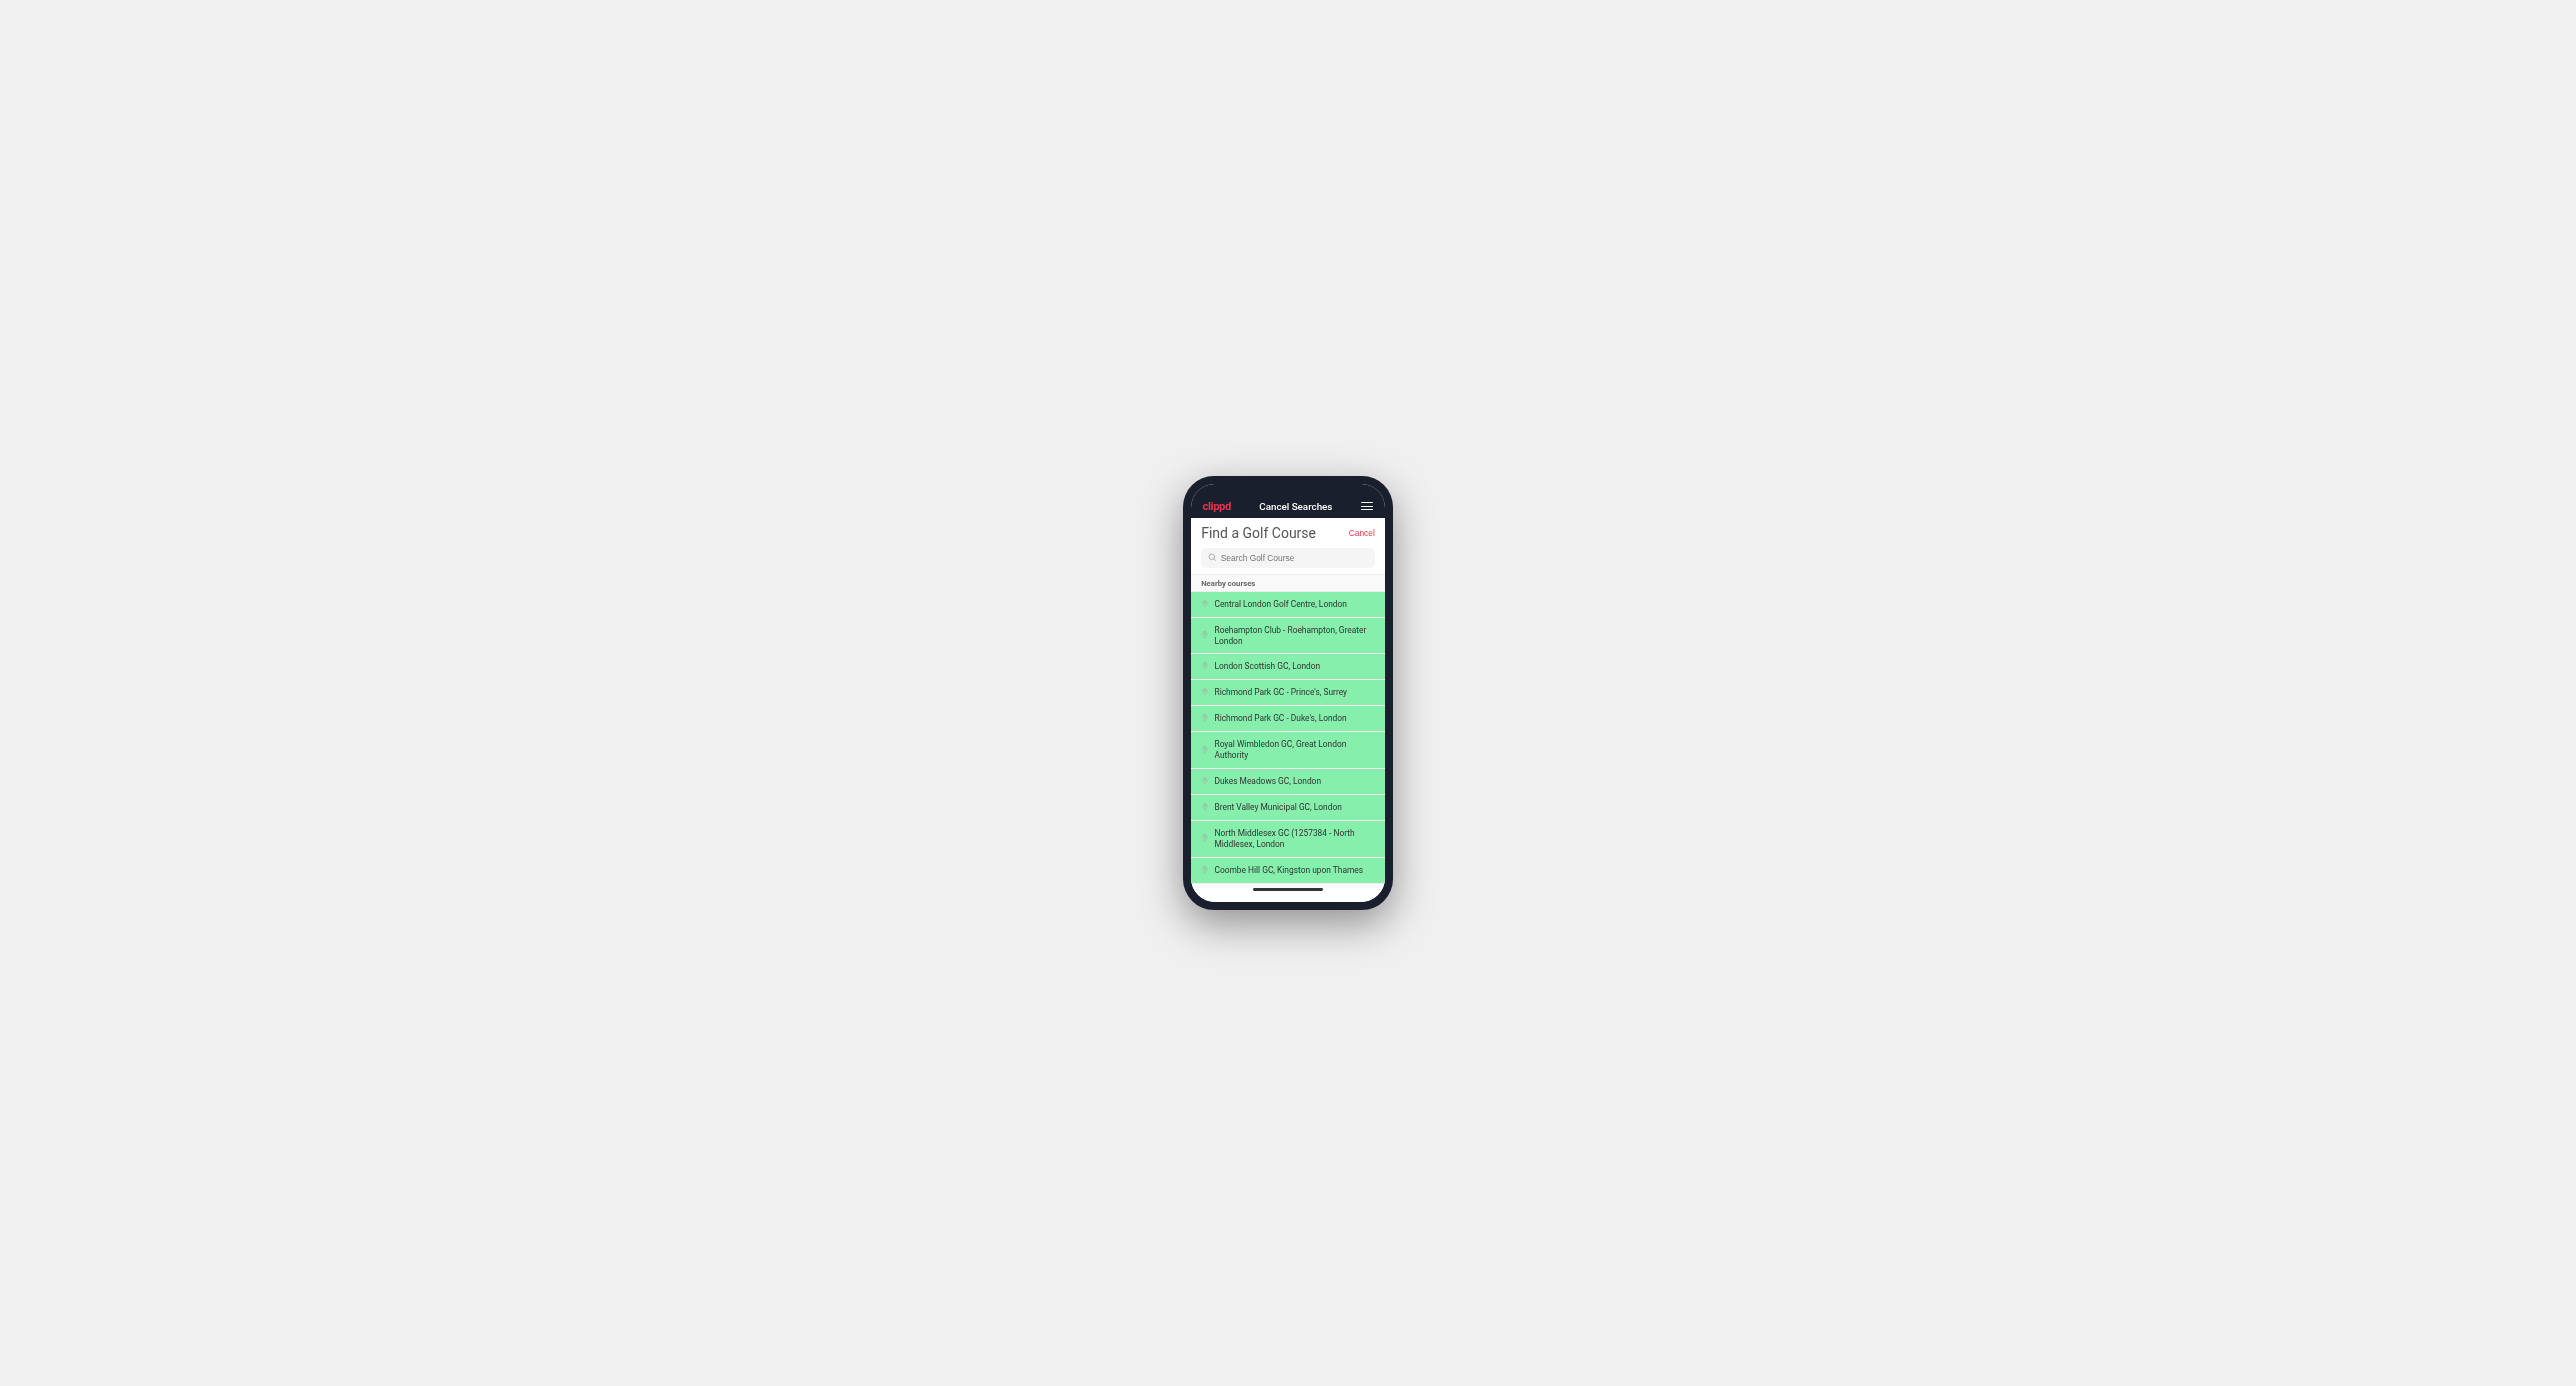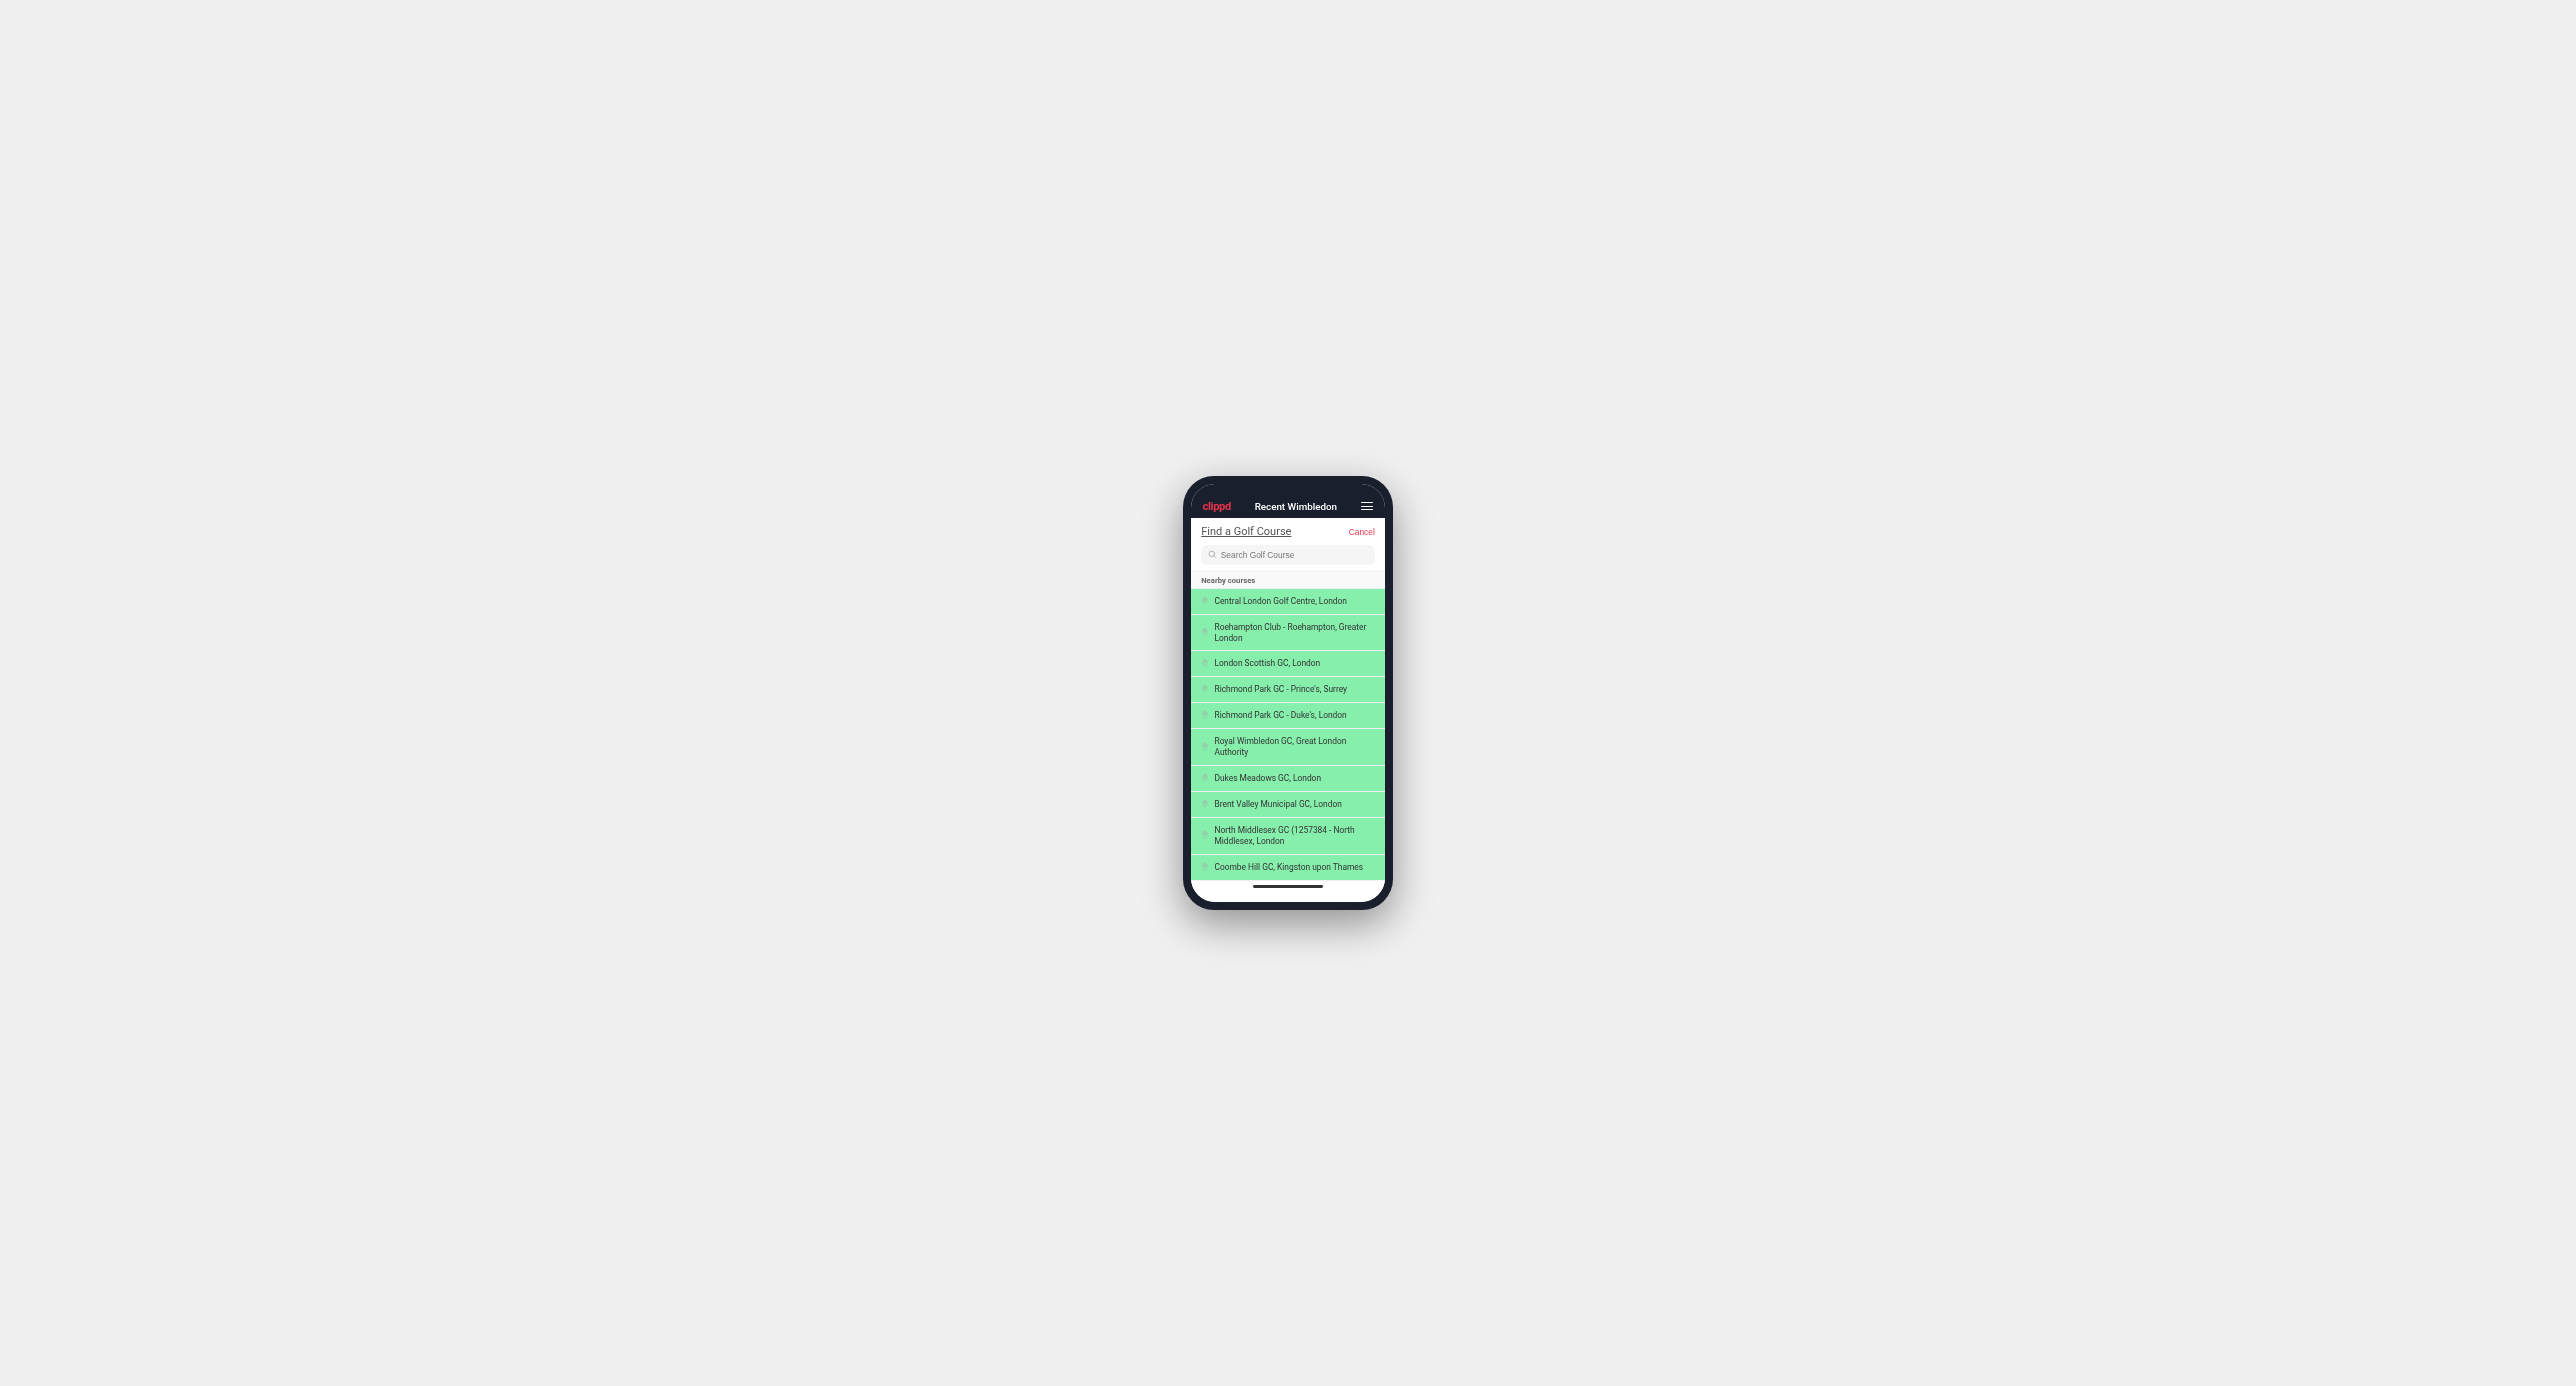--- a/index.html
+++ b/index.html
@@ -91,23 +91,22 @@
 
     .find-header {
       display: flex;
       justify-content: space-between;
       align-items: center;
       padding: 7px 9.8px 4.2px;
       background: #fff;
     }
 
     .find-label {
-      font-size: 11px;
+      font-size: 14px;
       color: #555;
-      text-decoration: underline;
     }
 
     .cancel-btn {
       font-size: 8.4px;
       color: #e8334a;
       cursor: pointer;
       background: none;
       border: none;
       font-weight: 500;
     }
@@ -191,21 +190,21 @@
   </style>
 </head>
 <body>
 
 <div class="phone-frame">
   <div class="phone-inner">
     <div class="status-bar"></div>
 
     <div class="nav-bar">
       <span class="nav-logo">clippd</span>
-      <span class="nav-title">Recent Wimbledon</span>
+      <span class="nav-title">Cancel Searches</span>
       <div class="nav-menu">
         <span></span>
         <span></span>
         <span></span>
       </div>
     </div>
 
     <div class="content-area">
       <div class="find-header">
         <span class="find-label">Find a Golf Course</span>

